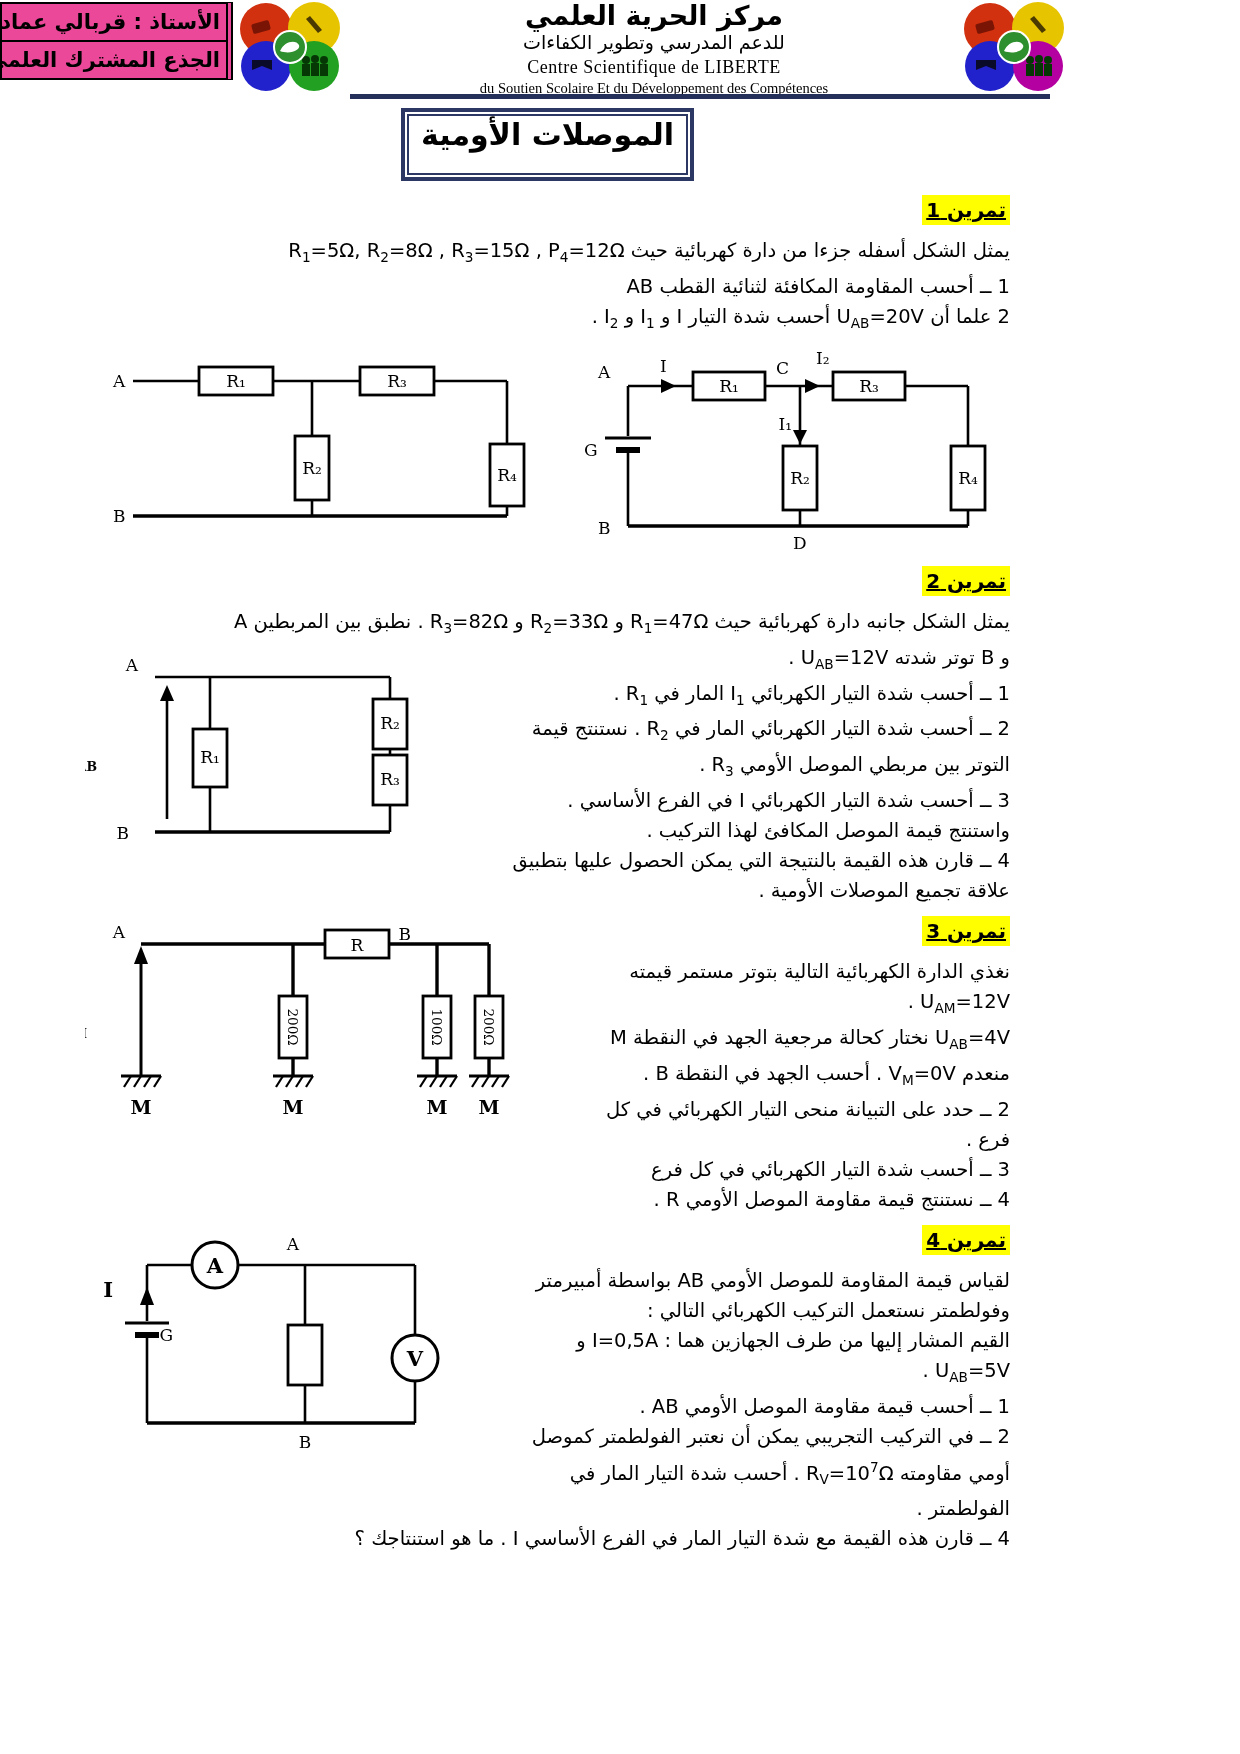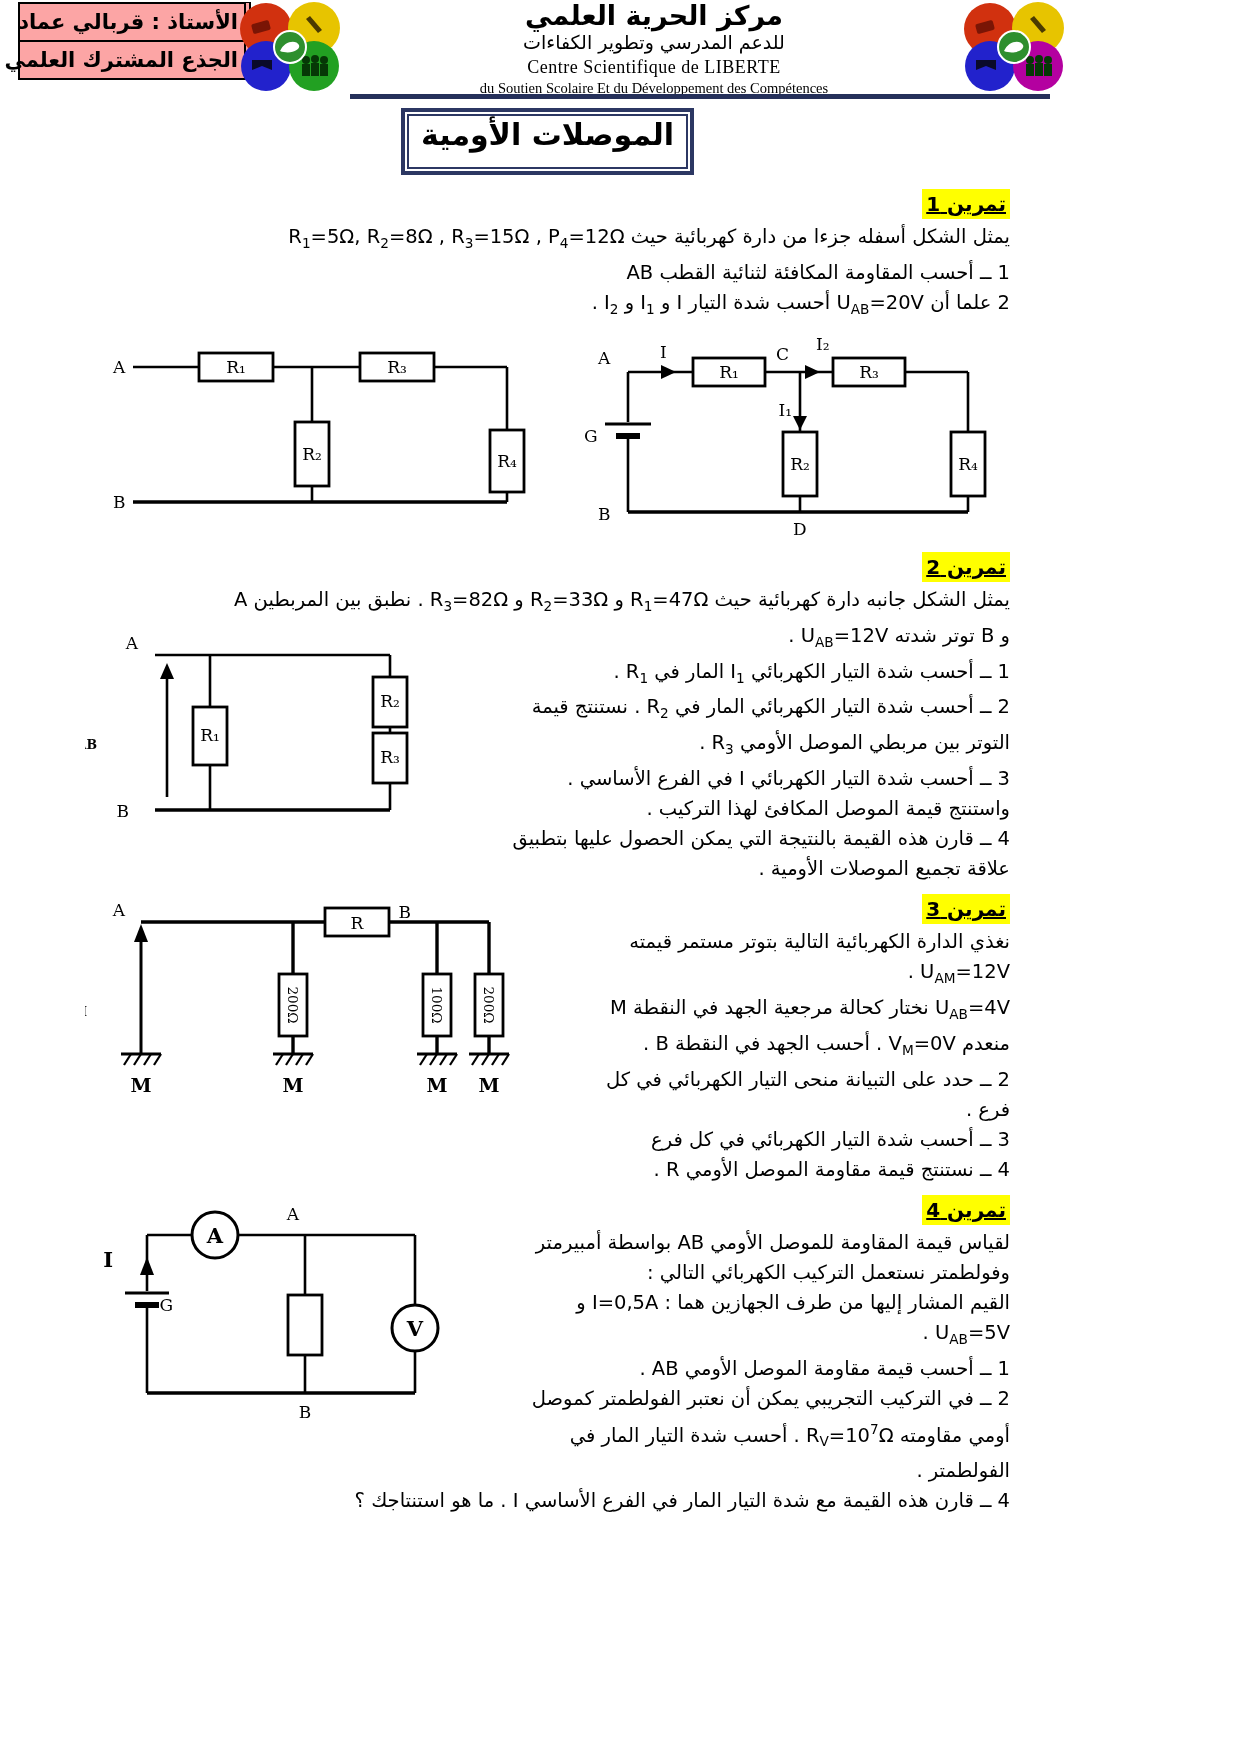--- a/index.html
+++ b/index.html
@@ -3,21 +3,21 @@
 <meta charset="utf-8">
 <style>
   html,body { margin:0; padding:0; }
   body { background:#ffffff; }
   .page {
     position:relative; width:1240px; height:1754px; background:#fff;
     font-family:"DejaVu Sans", sans-serif; color:#000; overflow:hidden;
   }
 
   
-  .teacher-box { position:absolute; left:18px; top:2px; width:224px; background:#fca5a5;
+  .teacher-box { position:absolute; left:0; top:2px; width:224px; background:#ec4899;
     border:2px solid #000; border-right:7px double #000; }
   .teacher-cell { padding:3px 6px; text-align:center; font-weight:bold; font-size:21px;
     line-height:30px; white-space:nowrap; direction:rtl; }
   .teacher-cell.first { border-bottom:2px solid #000; }
 
   .logo { position:absolute; top:2px; }
   .logo.left  { left:232px; }
   .logo.right { left:956px; }
 
   .center-text { position:absolute; left:358px; top:0; width:592px; text-align:center; }
@@ -26,27 +26,27 @@
   .center-fr1 { font-family:"Liberation Serif", serif; font-size:18px; line-height:26px; letter-spacing:.5px; }
   .center-fr2 { font-family:"Liberation Serif", serif; font-size:14.5px; line-height:17px; }
 
   .navy-rule { position:absolute; left:350px; top:94px; width:700px; height:5px; background:#25305a; }
 
   
   .content { position:absolute; top:104px; left:85px; width:925px;
     direction:rtl; text-align:right; font-size:19.5px; line-height:30px; }
 
   .title-wrap { text-align:center; margin:4px 0 14px 0; }
-  .title-box { display:inline-block; border:4px solid #2c3763; padding:3px 16px 16px 16px;
+  .title-box { display:inline-block; border:4px solid #2c3763; padding:3px 16px 22px 16px;
     font-size:30px; font-weight:bold; line-height:40px;
     box-shadow: inset 0 0 0 2px #fff, inset 0 0 0 4px #2c3763; }
 
   .ex { display:flow-root; margin-top:10px; }
   .ex-head { display:inline-block; background:#ffff00; font-size:20px; font-weight:bold;
-    text-decoration:underline; padding:0 4px; margin-bottom:3px; }
+    text-decoration:underline; padding:0 4px; margin-bottom:11px; }
   .tline { white-space:nowrap; }
   .tline sub { font-size:70%; }
   .tline sup { font-size:70%; }
   .clear { clear:left; }
 
   .figrow { direction:ltr; display:flex; gap:16px; align-items:flex-start; margin:8px 0 2px 2px; }
   .fig-left { float:left; margin:4px 14px 4px 0; }
   .fig-left.mt { margin-top:8px; }
 
   

